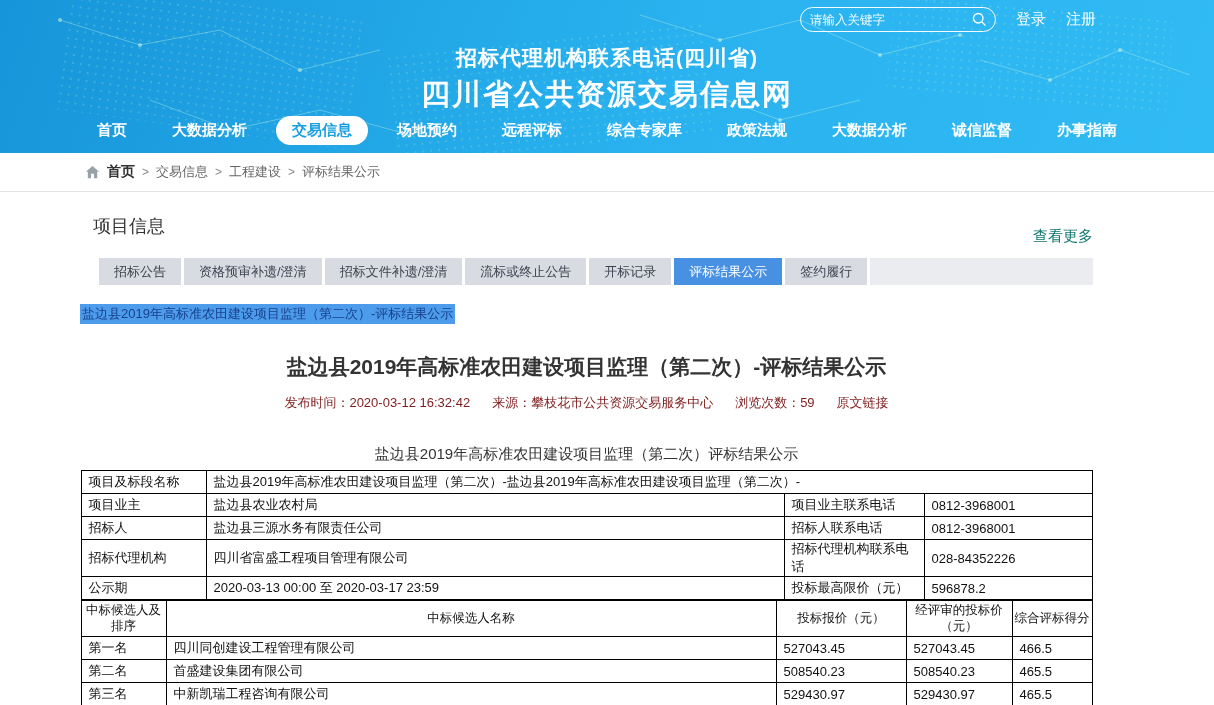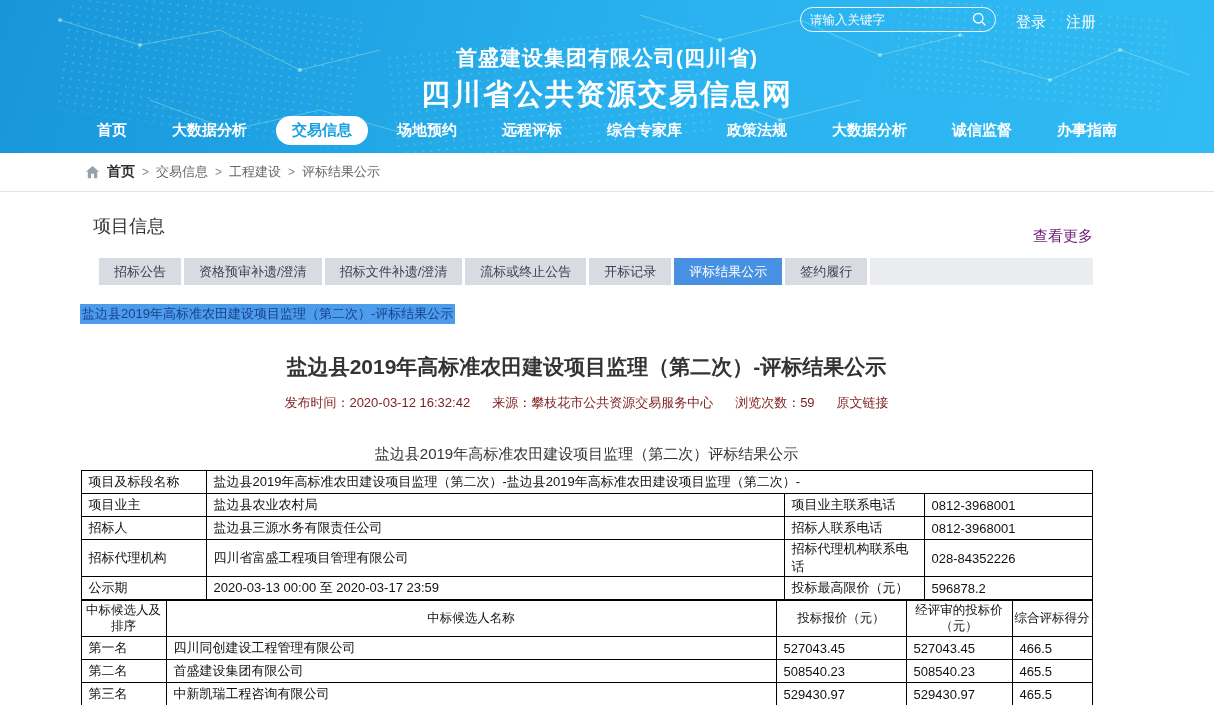--- a/index.html
+++ b/index.html
@@ -5,21 +5,21 @@
   * { margin:0; padding:0; box-sizing:border-box; }
   html,body { width:1214px; height:705px; overflow:hidden; background:#fff;
               font-family:"Liberation Sans", sans-serif; }
 
   
   .header { position:relative; height:153px;
             background:linear-gradient(110deg,#1795da 0%,#29b2ef 55%,#31bbf4 100%);
             overflow:hidden; }
   .net { position:absolute; left:0; top:0; }
 
-  .topbar { position:absolute; top:7px; right:118px; display:flex; align-items:flex-end;
+  .topbar { position:absolute; top:7px; right:118px; display:flex; align-items:center;
             gap:20px; z-index:3; }
   .search-box { width:196px; height:25px; border:1px solid rgba(255,255,255,.95);
                 border-radius:13px; display:flex; align-items:center; padding:0 9px; }
   .search-box input { flex:1; background:transparent; border:none; outline:none;
                       color:#fff; font-size:12.5px; }
   .search-box input::placeholder { color:#fff; opacity:.95; }
   .search-ico { display:flex; cursor:pointer; }
   .auth { color:#fff; font-size:15px; cursor:pointer; text-decoration:none; }
 
   .header-titles { position:relative; z-index:2; text-align:center; padding-top:44px; color:#fff; }
@@ -38,21 +38,21 @@
   .bc-home { font-size:14px; font-weight:bold; color:#333; cursor:pointer; }
   .bc-sep { font-size:12px; color:#888; }
   .bc-item { font-size:13px; color:#666; cursor:pointer; }
 
   
   .container { width:1013px; margin-left:80px; position:relative; }
 
   .section-head { margin-top:13px; display:flex; justify-content:space-between;
                   align-items:center; }
   .section-title { font-size:18px; font-weight:400; color:#333; padding-left:13px; }
-  .more-link { font-size:15px; color:#701a75; cursor:pointer;margin-top:22px; }
+  .more-link { font-size:15px; color:#0f766e; cursor:pointer;margin-top:22px; }
 
   .tabs { margin-top:12px; display:flex; height:27px;padding-left:19px; }
   .tab { background:#d8dbe2; color:#3d4350; font-size:13px; line-height:27px;
          padding:0 15px; margin-right:3px; cursor:pointer; white-space:nowrap; }
   .tab.active { background:#4790e2; color:#fff; }
   .tab-filler { flex:1; background:#eaecef; }
 
   .sel-wrap { margin-top:19px; }
   .selected-link { display:inline-block; font-size:13px; color:#17418c;
                    background:#4d9ceb; padding:1px 2px; cursor:pointer; }
@@ -117,21 +117,21 @@
           <circle cx="8.5" cy="8.5" r="5.6" fill="none" stroke="#fff" stroke-width="1.6"></circle>
           <line x1="12.9" y1="12.9" x2="17" y2="17" stroke="#fff" stroke-width="1.6"></line>
         </svg>
       </span>
     </div>
     <a class="auth">登录</a>
     <a class="auth">注册</a>
   </div>
 
   <div class="header-titles">
-    <div class="h-sub">首盛建设集团有限公司(四川省)</div>
+    <div class="h-sub">招标代理机构联系电话(四川省)</div>
     <div class="h-main">四川省公共资源交易信息网</div>
   </div>
 
   <div class="nav">
     <div class="nav-item">首页</div>
     <div class="nav-item">大数据分析</div>
     <div class="nav-item active">交易信息</div>
     <div class="nav-item">场地预约</div>
     <div class="nav-item">远程评标</div>
     <div class="nav-item">综合专家库</div>

